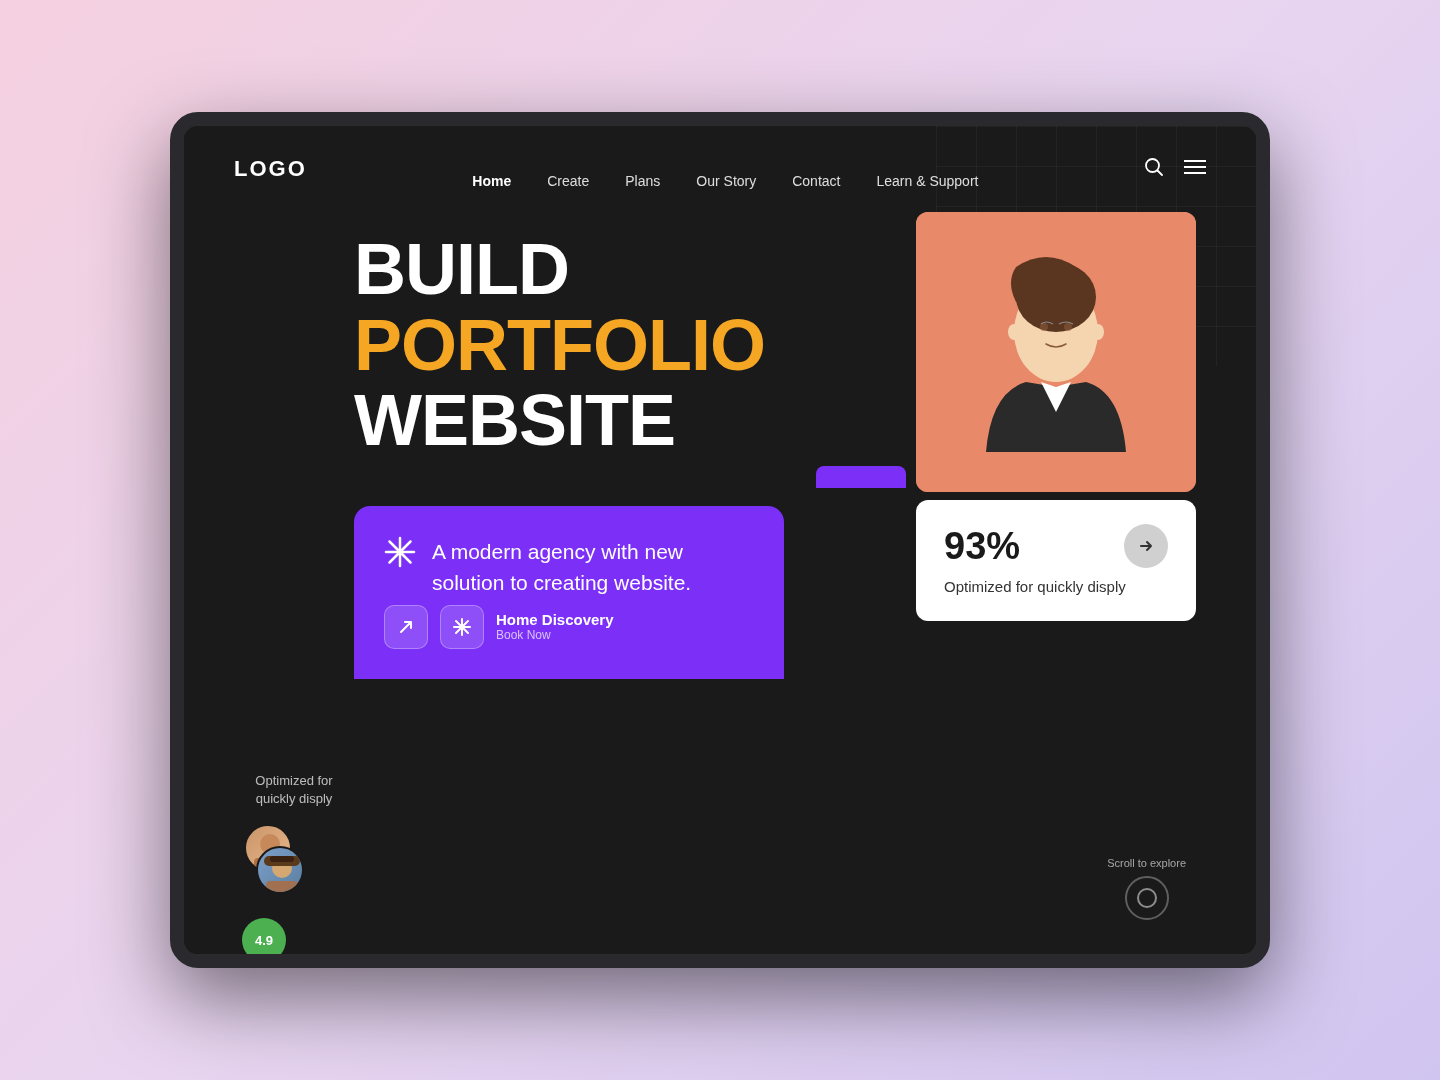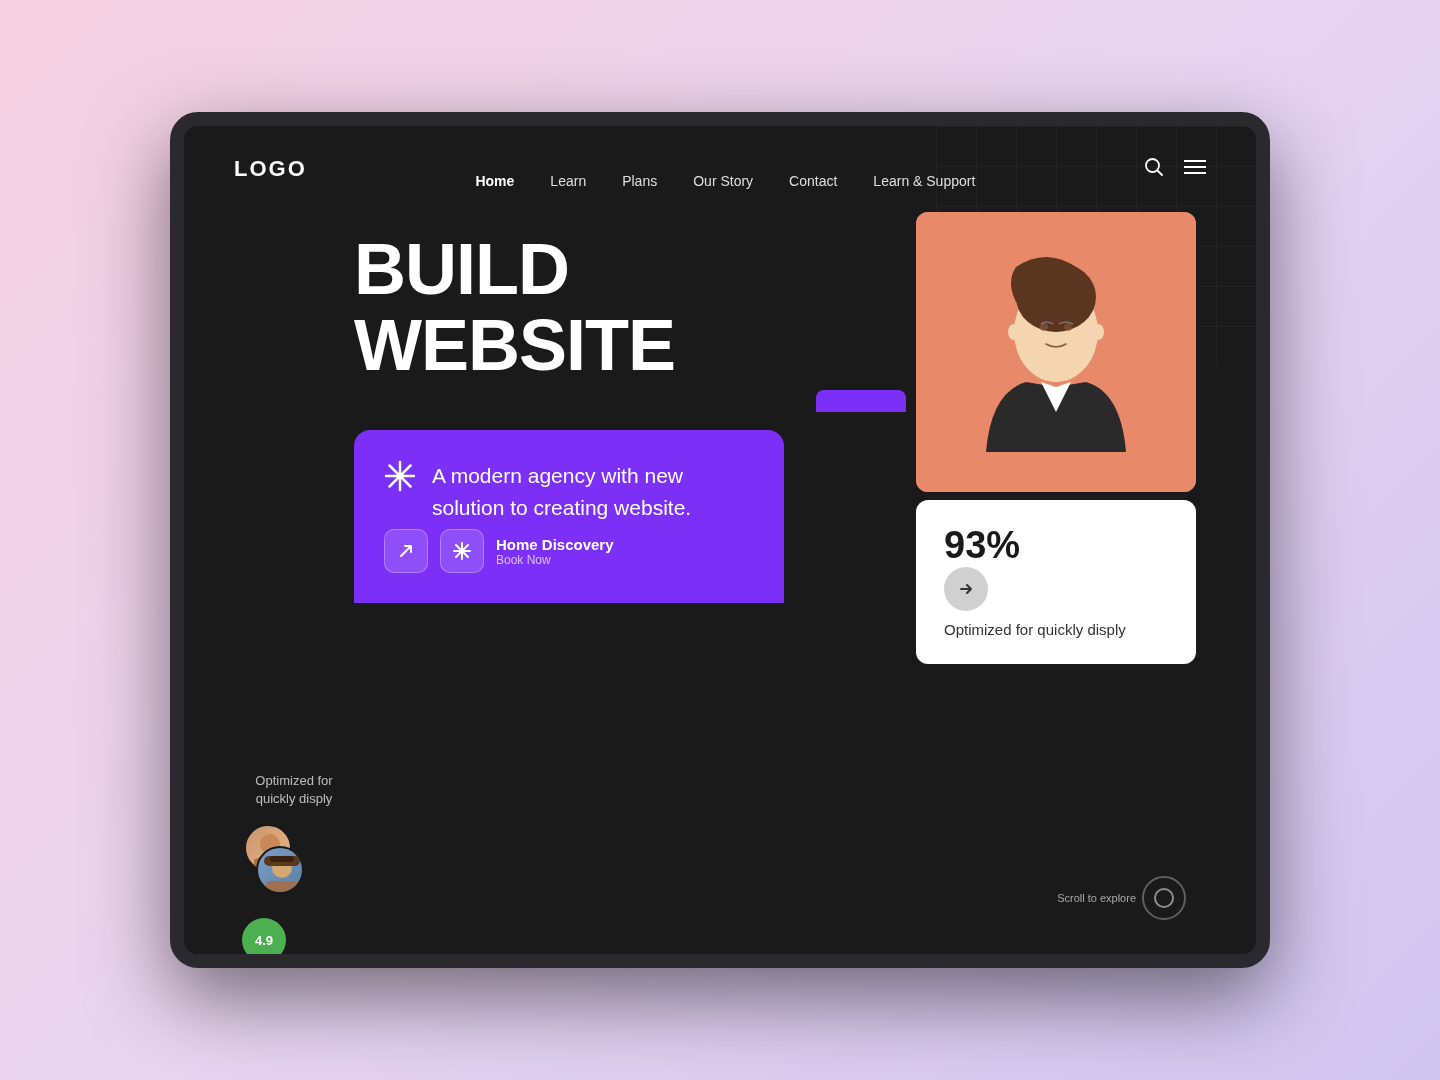--- a/index.html
+++ b/index.html
@@ -299,23 +299,22 @@
       margin-left: 10px;
       margin-top: 8px;
       display: flex;
       flex-direction: column;
       gap: 8px;
       position: relative;
     }
 
     .stats-header {
       display: flex;
-      align-items: flex-start;
+      align-items: flex-end;
       justify-content: space-between;
-      flex-direction: column;
     }
 
     .stats-percent {
       font-size: 38px;
       font-weight: 900;
       color: #1a1a1a;
     }
 
     .stats-arrow-btn {
       width: 44px;
@@ -335,21 +334,21 @@
       font-size: 15px;
       line-height: 1.4;
     }
 
     
     .scroll-indicator {
       position: absolute;
       bottom: 40px;
       right: 20px;
       display: flex;
-      flex-direction: row;
+      flex-direction: column;
       align-items: center;
       gap: 6px;
     }
 
     .scroll-text {
       color: rgba(255,255,255,0.6);
       font-size: 11px;
       text-align: center;
       line-height: 1.3;
     }
@@ -388,21 +387,21 @@
 <div class="tablet-frame">
   <div class="tablet-screen">
 
     <div class="grid-bg"></div>
 
     <nav class="navbar">
       <div class="logo">LOGO</div>
 
       <ul class="nav-links">
         <li><a class="active">Home</a></li>
-        <li><a>Learn</a></li>
+        <li><a>Create</a></li>
         <li><a>Plans</a></li>
         <li><a>Our Story</a></li>
         <li><a>Contact</a></li>
         <li><a>Learn &amp; Support</a></li>
       </ul>
 
       <div class="nav-icons">
         <span class="nav-icon">
           <svg width="20" height="20" viewBox="0 0 20 20" fill="none">
             <circle cx="8.5" cy="8.5" r="6.5" stroke="white" stroke-width="1.8"></circle>
@@ -453,20 +452,21 @@
 
           <div class="rating-badge" style="margin-top: 14px; margin-left: 8px;">
             <span>4.9</span>
           </div>
         </div>
       </div>
 
       <div class="hero-section">
         <div class="hero-title">
           <div>BUILD</div>
+          <div class="highlight">PORTFOLIO</div>
           <div>WEBSITE</div>
         </div>
 
         <div style="position: relative; margin-top: 16px;">
           <div class="purple-tab"></div>
           <div class="purple-card">
             <div class="agency-row">
               <div class="agency-icon">
                 
                 <svg width="32" height="32" viewBox="0 0 32 32" fill="none">

